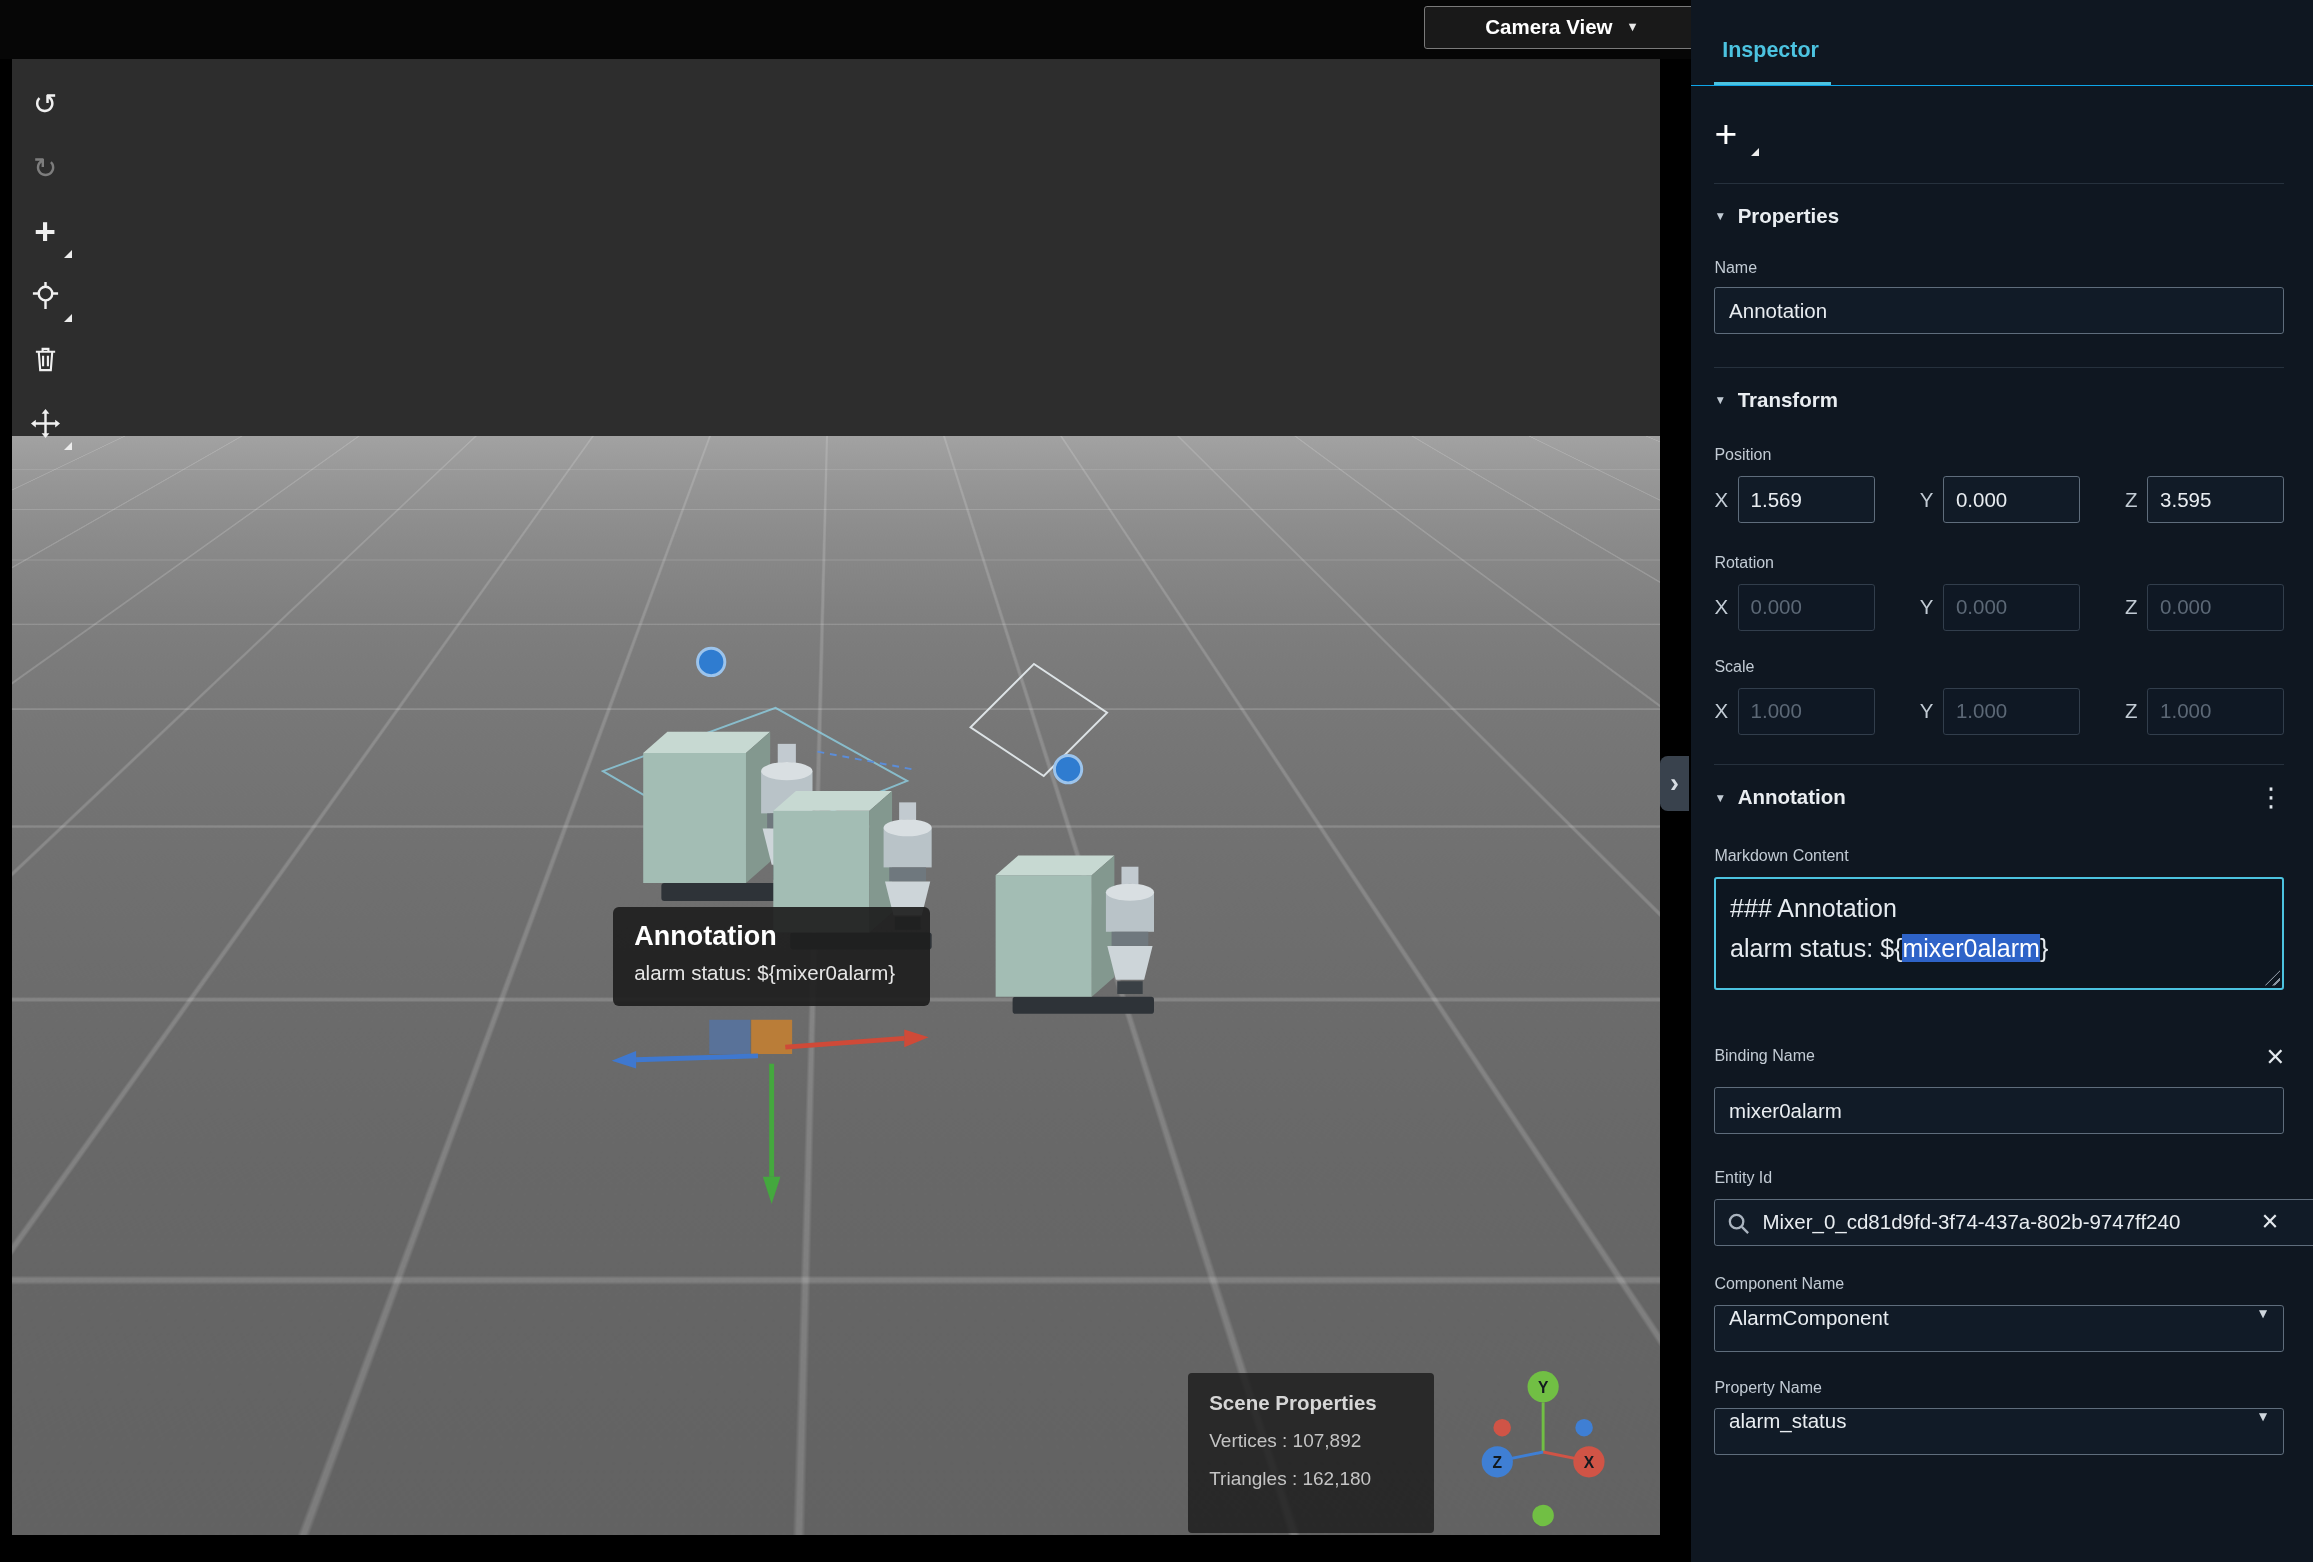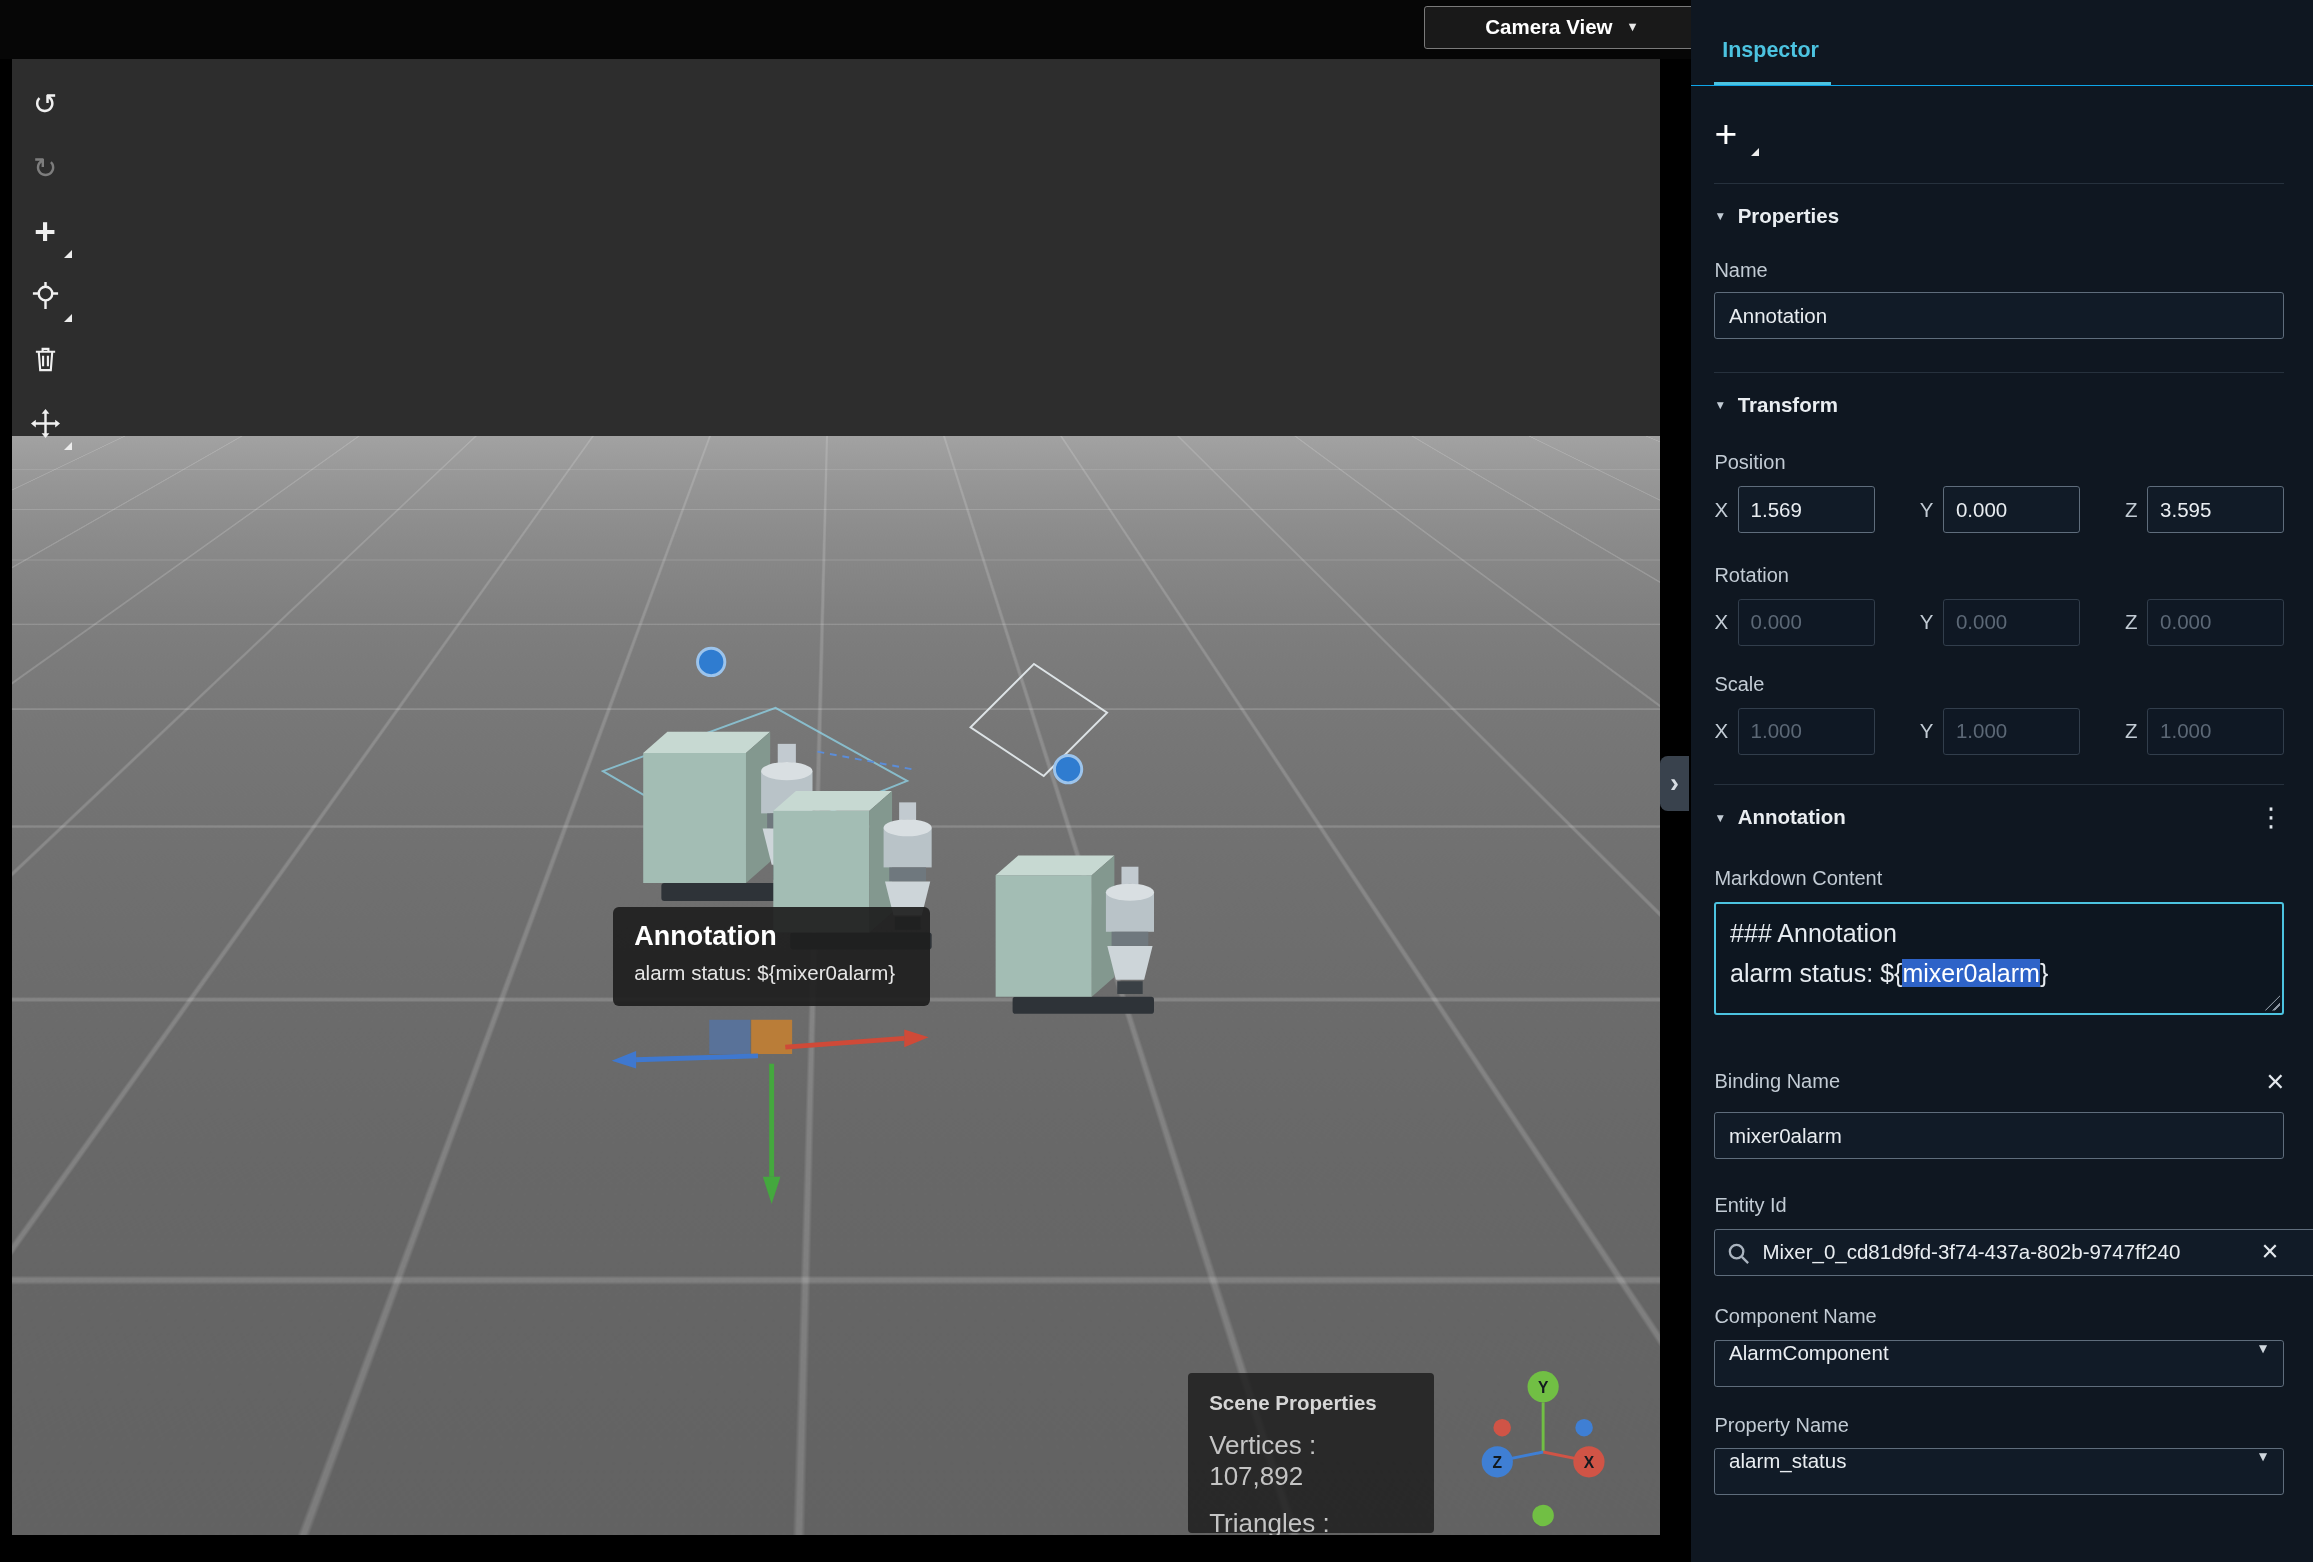--- a/index.html
+++ b/index.html
@@ -36,21 +36,21 @@
   
   .anno-tip { position:absolute; left:601px; top:848px; width:317px; height:99px;
     background:rgba(30,30,30,0.92); border-radius:5.9px; padding:13.7px 21.5px; }
   .anno-tip .t { color:#fff; font-size:27px; font-weight:bold; }
   .anno-tip .b { color:#e6e6e6; font-size:20.5px; margin-top:9.8px; }
 
   
   .stats { position:absolute; left:1176px; top:1314px; width:246px; height:160px;
     background:rgba(26,26,26,0.80); border-radius:3.9px; padding:17.6px 21.5px; }
   .stats .t { color:#d6d6d6; font-size:20.5px; font-weight:bold; }
-  .stats .l { color:#c4c4c4; font-size:26px; margin-top:15.6px; }
+  .stats .l { color:#c4c4c4; font-size:19px; margin-top:15.6px; }
 
   .triad { position:absolute; left:1458px; top:1310px; }
 
   
   .collapse-tab { position:absolute; left:1660px; top:756px; width:29px; height:55px;
     background:#39424d; border-radius:7.8px 0 0 7.8px; color:#d7dde3; font-size:27px; font-weight:bold;
     display:flex; align-items:center; justify-content:center; cursor:pointer; }
 
   
   .panel { position:absolute; left:1691px; top:0; width:622px; height:1562px; background:#0f1721; }
@@ -61,21 +61,21 @@
   .add-btn { margin-top:23.4px; width:47px; height:49px; background:transparent; border:none;
     color:#fff; font-size:39px; position:relative; cursor:pointer; text-align:left; }
 
   .section { border-top:1px solid #26313d; margin-top:25px; padding-top:9.8px; }
   .section.flush { margin-top:0; }
   .sec-head { display:flex; align-items:center; gap:11.7px; color:#e9edf1; font-size:20.5px;
     font-weight:bold; padding:9.8px 0; cursor:pointer; }
   .sec-head .tri { font-size:11.7px; color:#c2cbd4; }
   .kebab { margin-left:auto; background:none; border:none; color:#e2e8ee; font-size:26px; cursor:pointer; line-height:1; }
 
-  .lbl { color:#c2cbd4; font-size:20px; }
+  .lbl { color:#c2cbd4; font-size:16px; }
   .field { width:570px; height:47px; background:#111b27; border:1px solid #5f6d7c; border-radius:2.9px;
     color:#e9edf1; font-size:20.5px; padding:0 13.7px; font-family:"Liberation Sans",sans-serif; }
 
   .axis-row { display:flex; align-items:center; justify-content:space-between; width:570px; }
   .axis-group { display:flex; align-items:center; gap:9.8px; }
   .axis-lbl { color:#c2cbd4; font-size:20.5px; }
   .num { width:137px; height:47px; background:#111b27; border:1px solid #5f6d7c; border-radius:2.9px;
     color:#e9edf1; font-size:20.5px; padding:0 11.7px; font-family:"Liberation Sans",sans-serif; }
   .num:disabled { border-color:#323e4c; color:#5c6876; background:#0f1824; }
 

